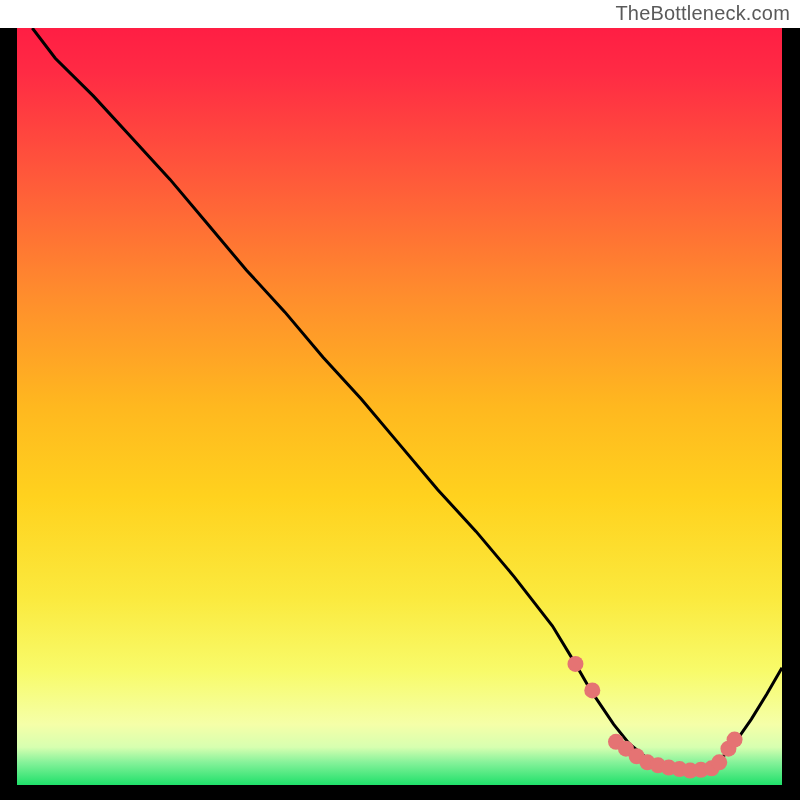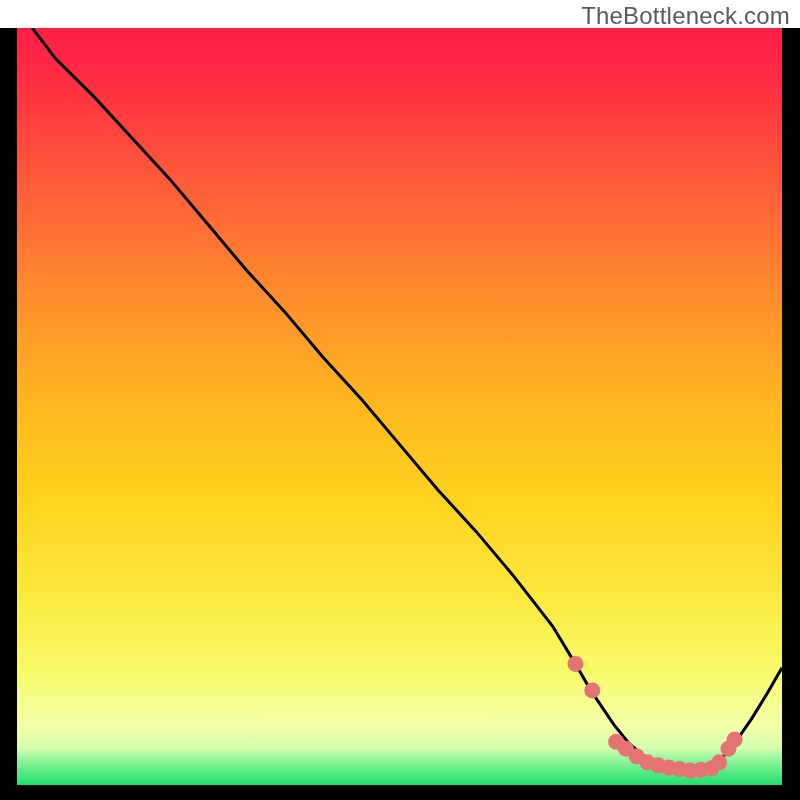--- a/index.html
+++ b/index.html
@@ -13,21 +13,21 @@
   }
   .wrap {
     position: relative;
     width: 800px;
     height: 800px;
   }
   .credit {
     position: absolute;
     top: 2px;
     right: 10px;
-    font-size: 24px;
+    font-size: 20px;
     font-weight: 500;
     color: #5a5a5a;
     letter-spacing: 0.2px;
     margin-left: 32px;
   }
   svg {
     display: block;
   }
 </style>
 </head>

